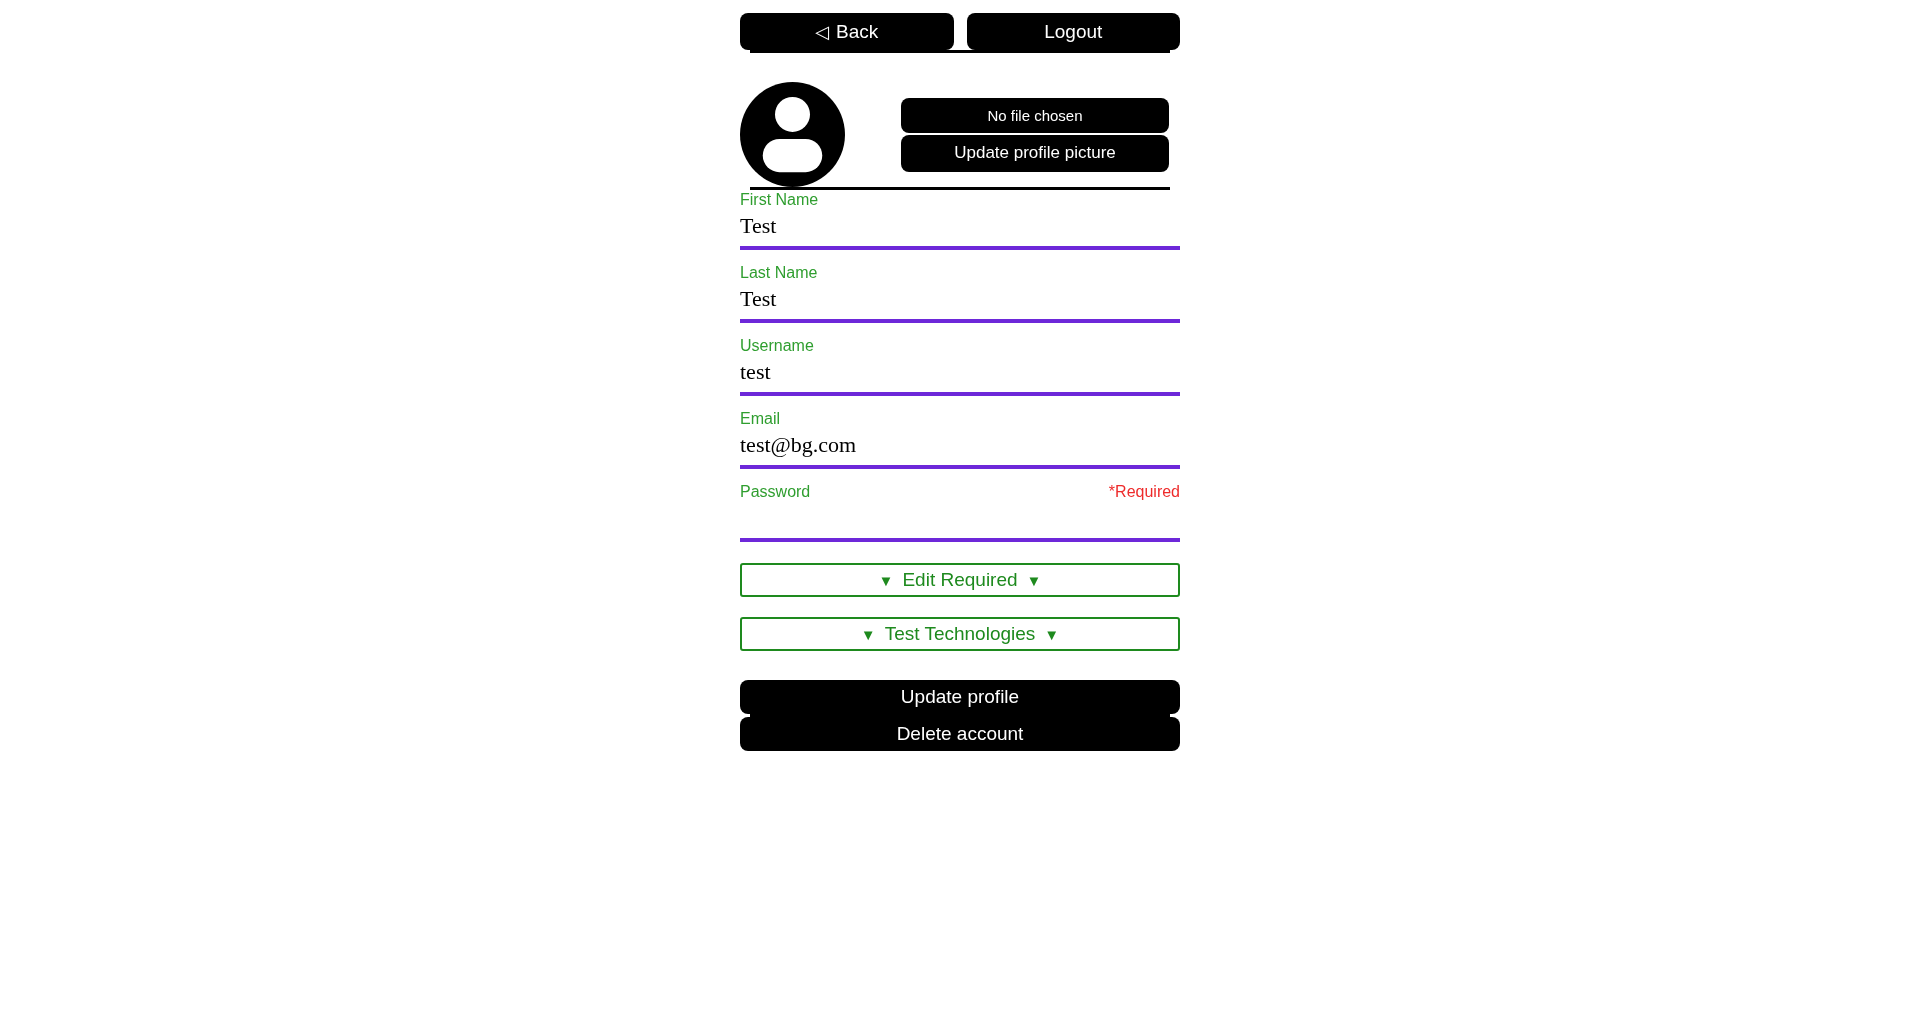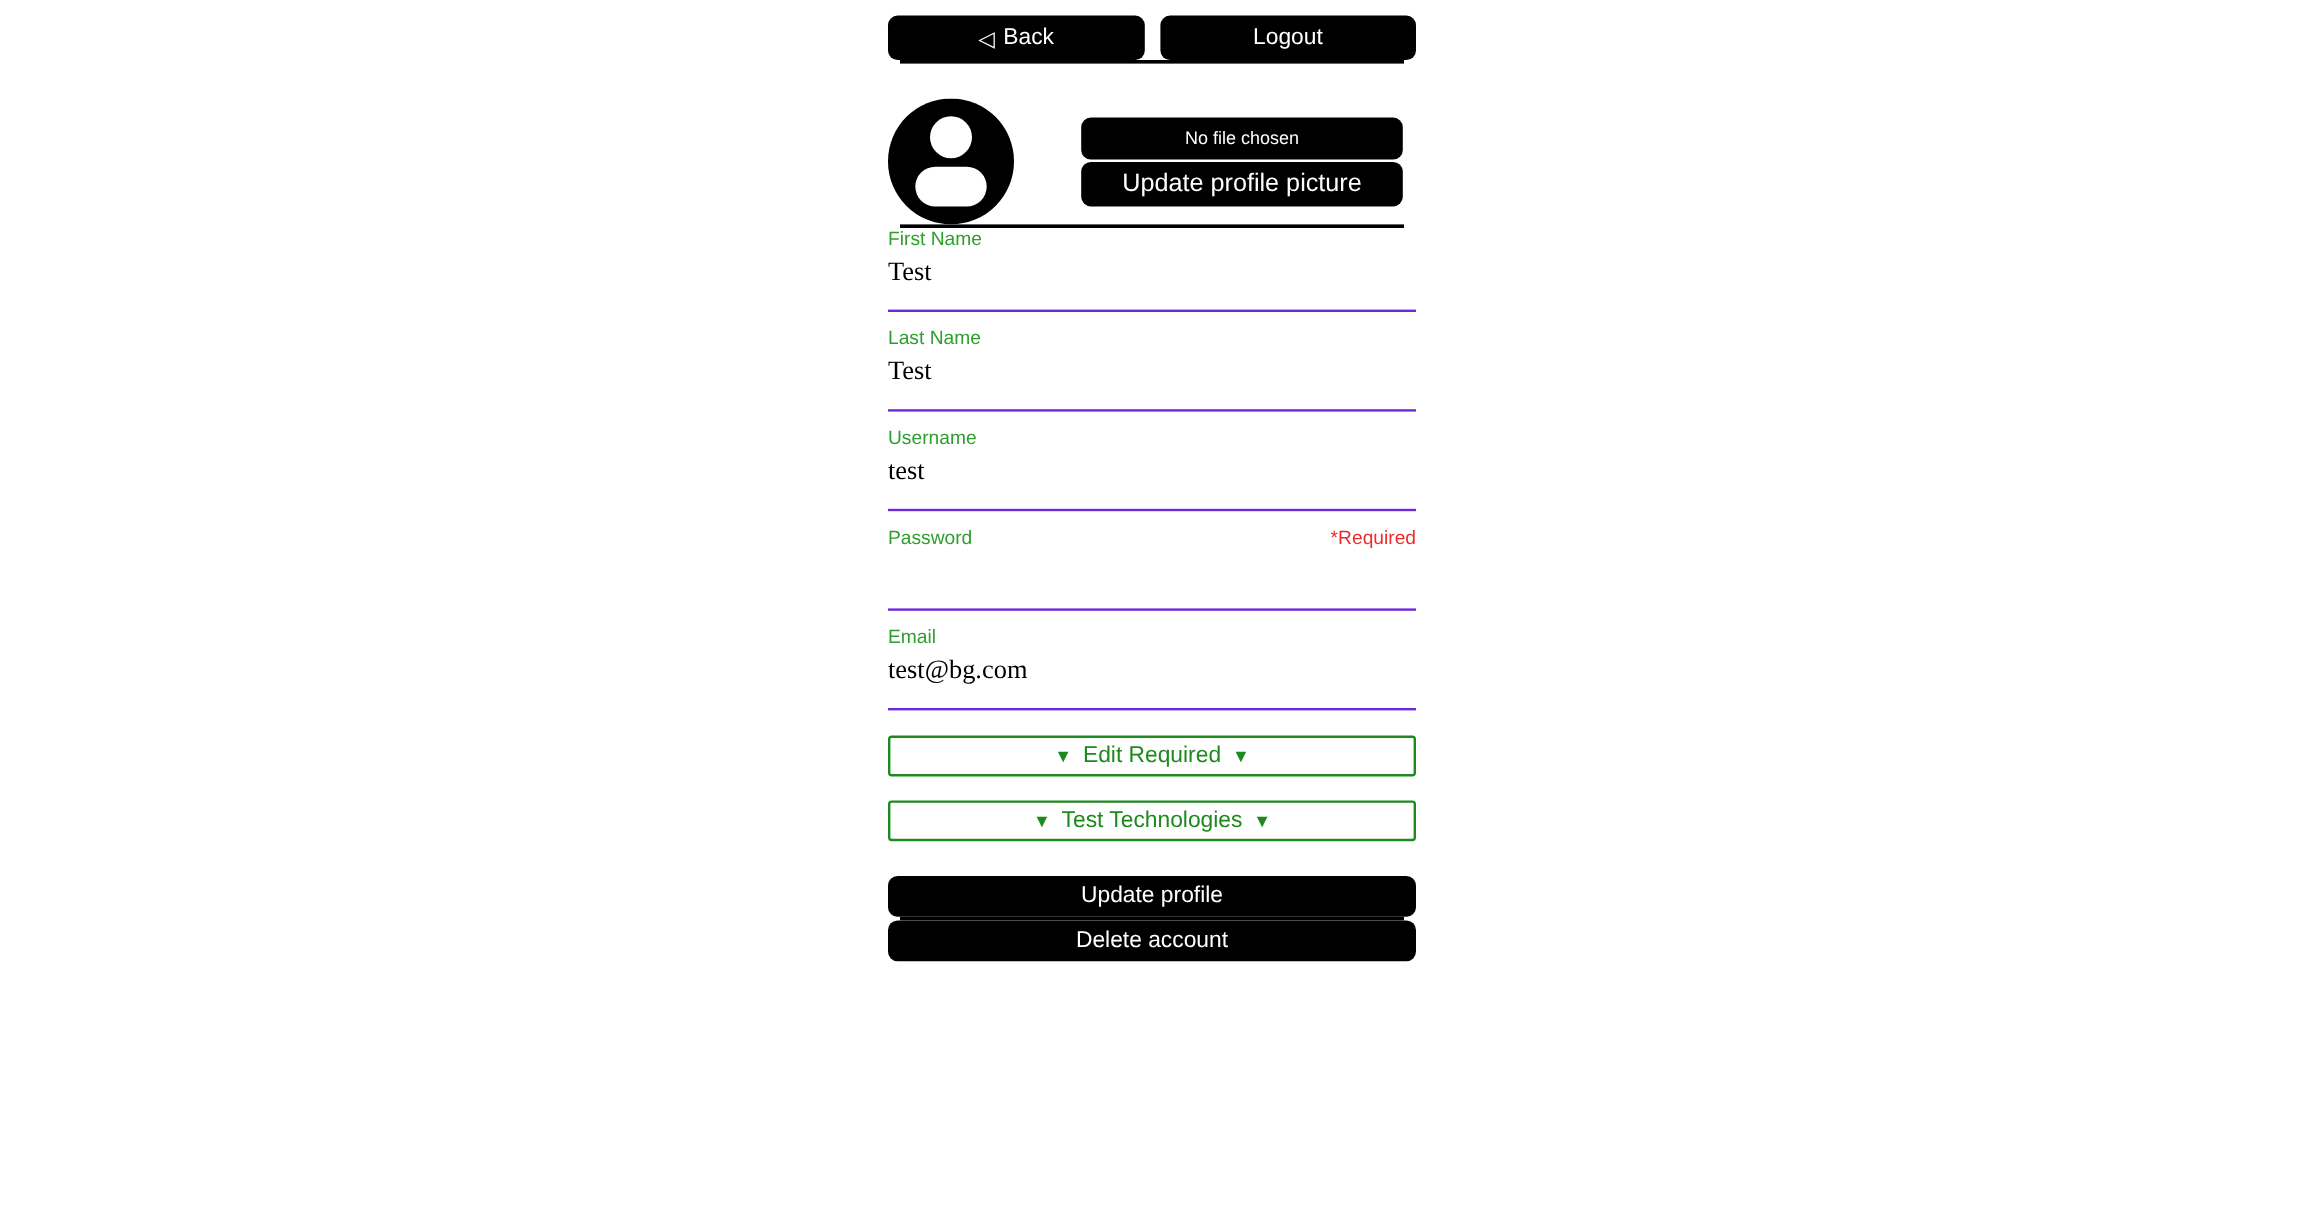--- a/index.html
+++ b/index.html
@@ -50,27 +50,27 @@
   }
   .avatar { width: 105px; height: 105px; flex: none; }
   .avatar svg { width: 105px; height: 105px; display: block; }
   .picture-buttons {
     margin-left: 21px;
     width: 268px;
     display: flex;
     flex-direction: column;
   }
   .file-btn   { height: 35px; font-size: 15px; }
-  .update-pic-btn { height: 37px; font-size: 21px; margin-top: 2px; }
+  .update-pic-btn { height: 37px; font-size: 17px; margin-top: 2px; }
 
   
   .form { margin-top: 0; }
   .field {
-    border-bottom: 2px solid #6d28d9;
-    padding-bottom: 18px;
+    border-bottom: 4px solid #6d28d9;
+    padding-bottom: 6px;
     margin-bottom: 13px;
   }
   .label-row { display: flex; justify-content: space-between; align-items: baseline; }
   .field-label { color: #2f9e2f; font-size: 16px; line-height: 19px; display: block; }
   .required-note { color: #ee2b2b; font-size: 16px; }
   .field input {
     display: block;
     width: 100%;
     border: none;
     outline: none;
@@ -154,32 +154,32 @@
       <label class="field-label">Last Name</label>
       <input type="text" value="Test" style="">
     </div>
 
     <div class="field">
       <label class="field-label">Username</label>
       <input type="text" value="test" style="">
     </div>
 
     <div class="field">
+      <label class="field-label">Email</label>
+      <input type="text" value="test@bg.com" style="">
+    </div>
+
+    <div class="field">
       <div class="label-row">
         <label class="field-label">Password</label>
         <span class="required-note">*Required</span>
       </div>
       <input type="password" value="" style="">
     </div>
 
-    <div class="field">
-      <label class="field-label">Email</label>
-      <input type="text" value="test@bg.com" style="">
-    </div>
-
     <button class="outline-btn languages-btn">
       <span class="arrow">▼</span>
       <span>Edit Required</span>
       <span class="arrow">▼</span>
     </button>
 
     <button class="outline-btn technologies-btn">
       <span class="arrow">▼</span>
       <span>Test Technologies</span>
       <span class="arrow">▼</span>

